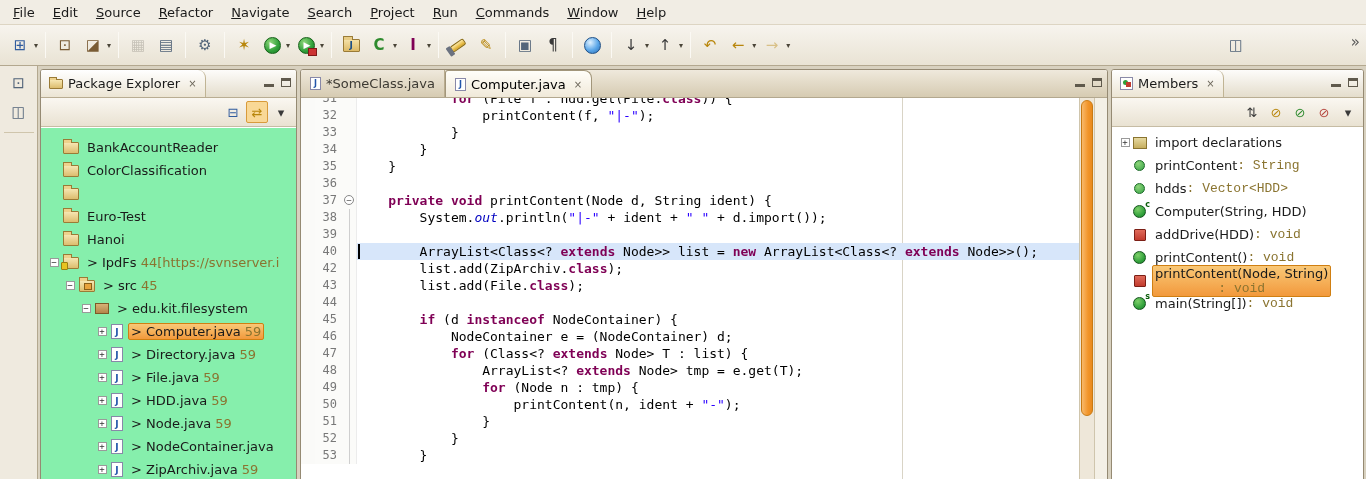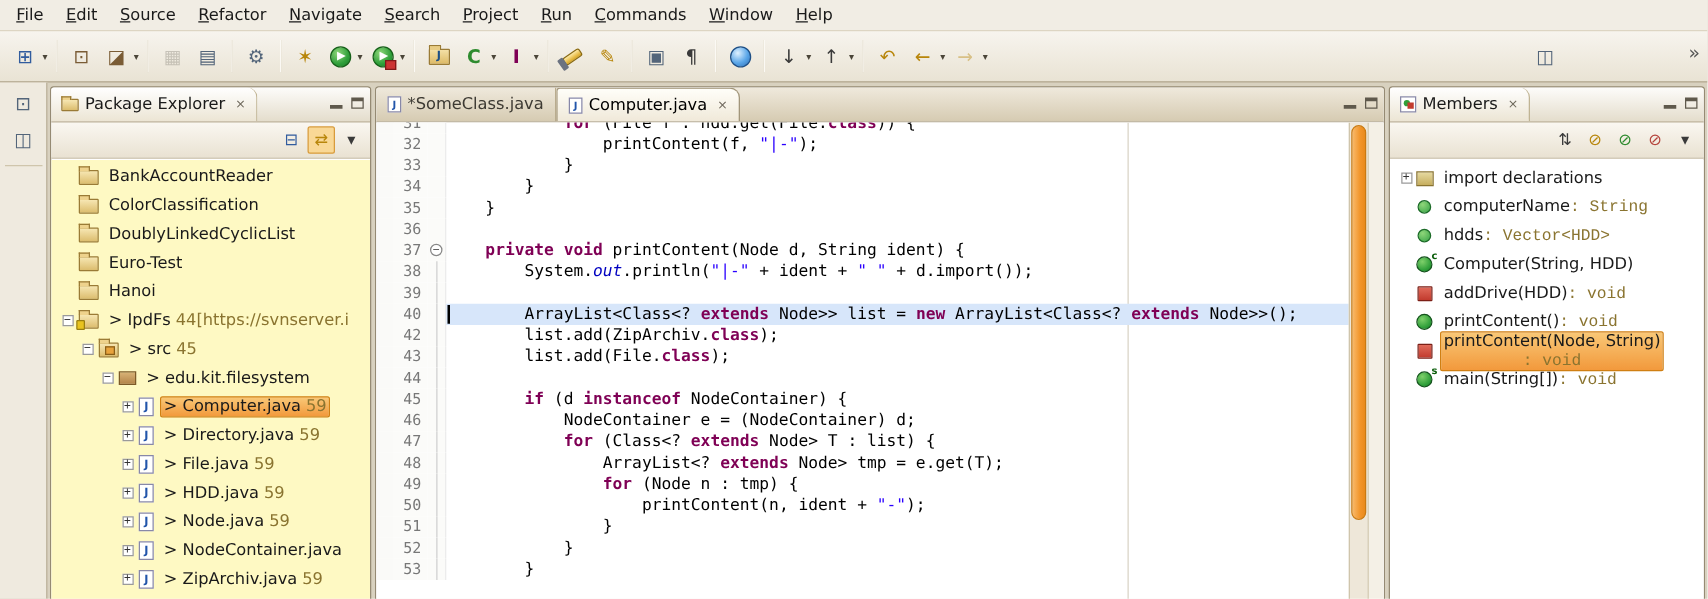--- a/index.html
+++ b/index.html
@@ -54,21 +54,21 @@
   .view-toolbar{height:29px;background:linear-gradient(#faf7f1,#e9e2d2);border-bottom:1px solid #c6bca4;display:flex;align-items:center;justify-content:flex-end;padding-right:4px;gap:2px;}
   .vt-btn{width:22px;height:22px;display:flex;align-items:center;justify-content:center;border-radius:2px;font-size:13px;border:1px solid transparent;}
   .vt-btn .vt-glyph{line-height:1;}
   .vt-btn.pressed{background:#f9d896;border:1px solid #d89b3b;}
   .vt-icon-pkg{width:14px;height:10px;background:linear-gradient(#f6e6b2,#dcbd6e);border:1px solid #9a7b36;border-radius:1px;position:relative;}
   .vt-icon-pkg::before{content:"";position:absolute;top:-3px;left:-1px;width:6px;height:2px;background:#eed28c;border:1px solid #9a7b36;border-bottom:none;}
   .vt-icon-mem{width:13px;height:13px;border:1px solid #8a8aa8;background:#fff;position:relative;}
   .vt-icon-mem::before{content:"";position:absolute;left:2px;top:2px;width:5px;height:5px;border-radius:50%;background:#2f9f3a;}
   .vt-icon-mem::after{content:"";position:absolute;right:1px;bottom:2px;width:5px;height:5px;background:#c23b2e;}
   
-  .tree{position:absolute;top:58px;left:0;right:0;bottom:0;background:#fef9c3;overflow:hidden;padding-top:2px;}
+  .tree{position:absolute;top:58px;left:0;right:0;bottom:0;background:#86efac;overflow:hidden;padding-top:8px;}
   .tree-row{height:23px;display:flex;align-items:center;white-space:nowrap;}
   .exp-slot{width:14px;flex:none;display:flex;justify-content:center;}
   .exp{width:9px;height:9px;border:1px solid #9a9a9a;background:#fff;color:#333;font-size:9px;line-height:7px;text-align:center;font-family:"DejaVu Sans Mono","Liberation Mono",monospace;}
   .ti{flex:none;margin:0 5px 0 2px;position:relative;}
   .ti-folder,.ti-project,.ti-srcfolder{width:16px;height:12px;background:linear-gradient(#f6e6b2,#dcbd6e);border:1px solid #9a7b36;border-radius:1px;margin-top:1px;}
   .ti-folder::before,.ti-project::before,.ti-srcfolder::before{content:"";position:absolute;top:-4px;left:-1px;width:7px;height:3px;background:#eed28c;border:1px solid #9a7b36;border-bottom:none;}
   .ti-project::after{content:"";position:absolute;left:-3px;bottom:-2px;width:5px;height:6px;background:#e8c31f;border:1px solid #9a7f10;border-radius:1px;}
   .ti-srcfolder::after{content:"";position:absolute;right:2px;bottom:1px;width:6px;height:5px;background:#e8a33d;border:1px solid #8a5f18;}
   .ti-package{width:14px;height:11px;background:linear-gradient(#d8b276,#b4854a);border:1px solid #7c5a28;}
   .ti-jfile{width:12px;height:15px;background:#fff;border:1px solid #8888a8;font-size:9px;font-weight:bold;color:#2255aa;text-align:center;line-height:14px;}
@@ -271,23 +271,20 @@
       <div class="tree-row" style="padding-left: 6px;">
         <span class="exp-slot"></span>
         <span class="ti ti-folder"></span>
         <span class="tree-label">
           <span>ColorClassification</span>
         </span>
       </div>
       <div class="tree-row" style="padding-left: 6px;">
         <span class="exp-slot"></span>
         <span class="ti ti-folder"></span>
-        <span class="tree-label">
-          <span>DoublyLinkedCyclicList</span>
-        </span>
       </div>
       <div class="tree-row" style="padding-left: 6px;">
         <span class="exp-slot"></span>
         <span class="ti ti-folder"></span>
         <span class="tree-label">
           <span>Euro-Test</span>
         </span>
       </div>
       <div class="tree-row" style="padding-left: 6px;">
         <span class="exp-slot"></span>
@@ -625,21 +622,21 @@
         </span>
         <span class="mi mi-import"></span>
         <span class="mb-label">
           <span>import declarations</span>
         </span>
       </div>
       <div class="mb-row">
         <span class="exp-slot"></span>
         <span class="mi mi-field"></span>
         <span class="mb-label">
-          <span>computerName</span>
+          <span>printContent</span>
           <span class="mb-sfx"> : String</span>
         </span>
       </div>
       <div class="mb-row">
         <span class="exp-slot"></span>
         <span class="mi mi-field"></span>
         <span class="mb-label">
           <span>hdds</span>
           <span class="mb-sfx"> : Vector&lt;HDD&gt;</span>
         </span>

